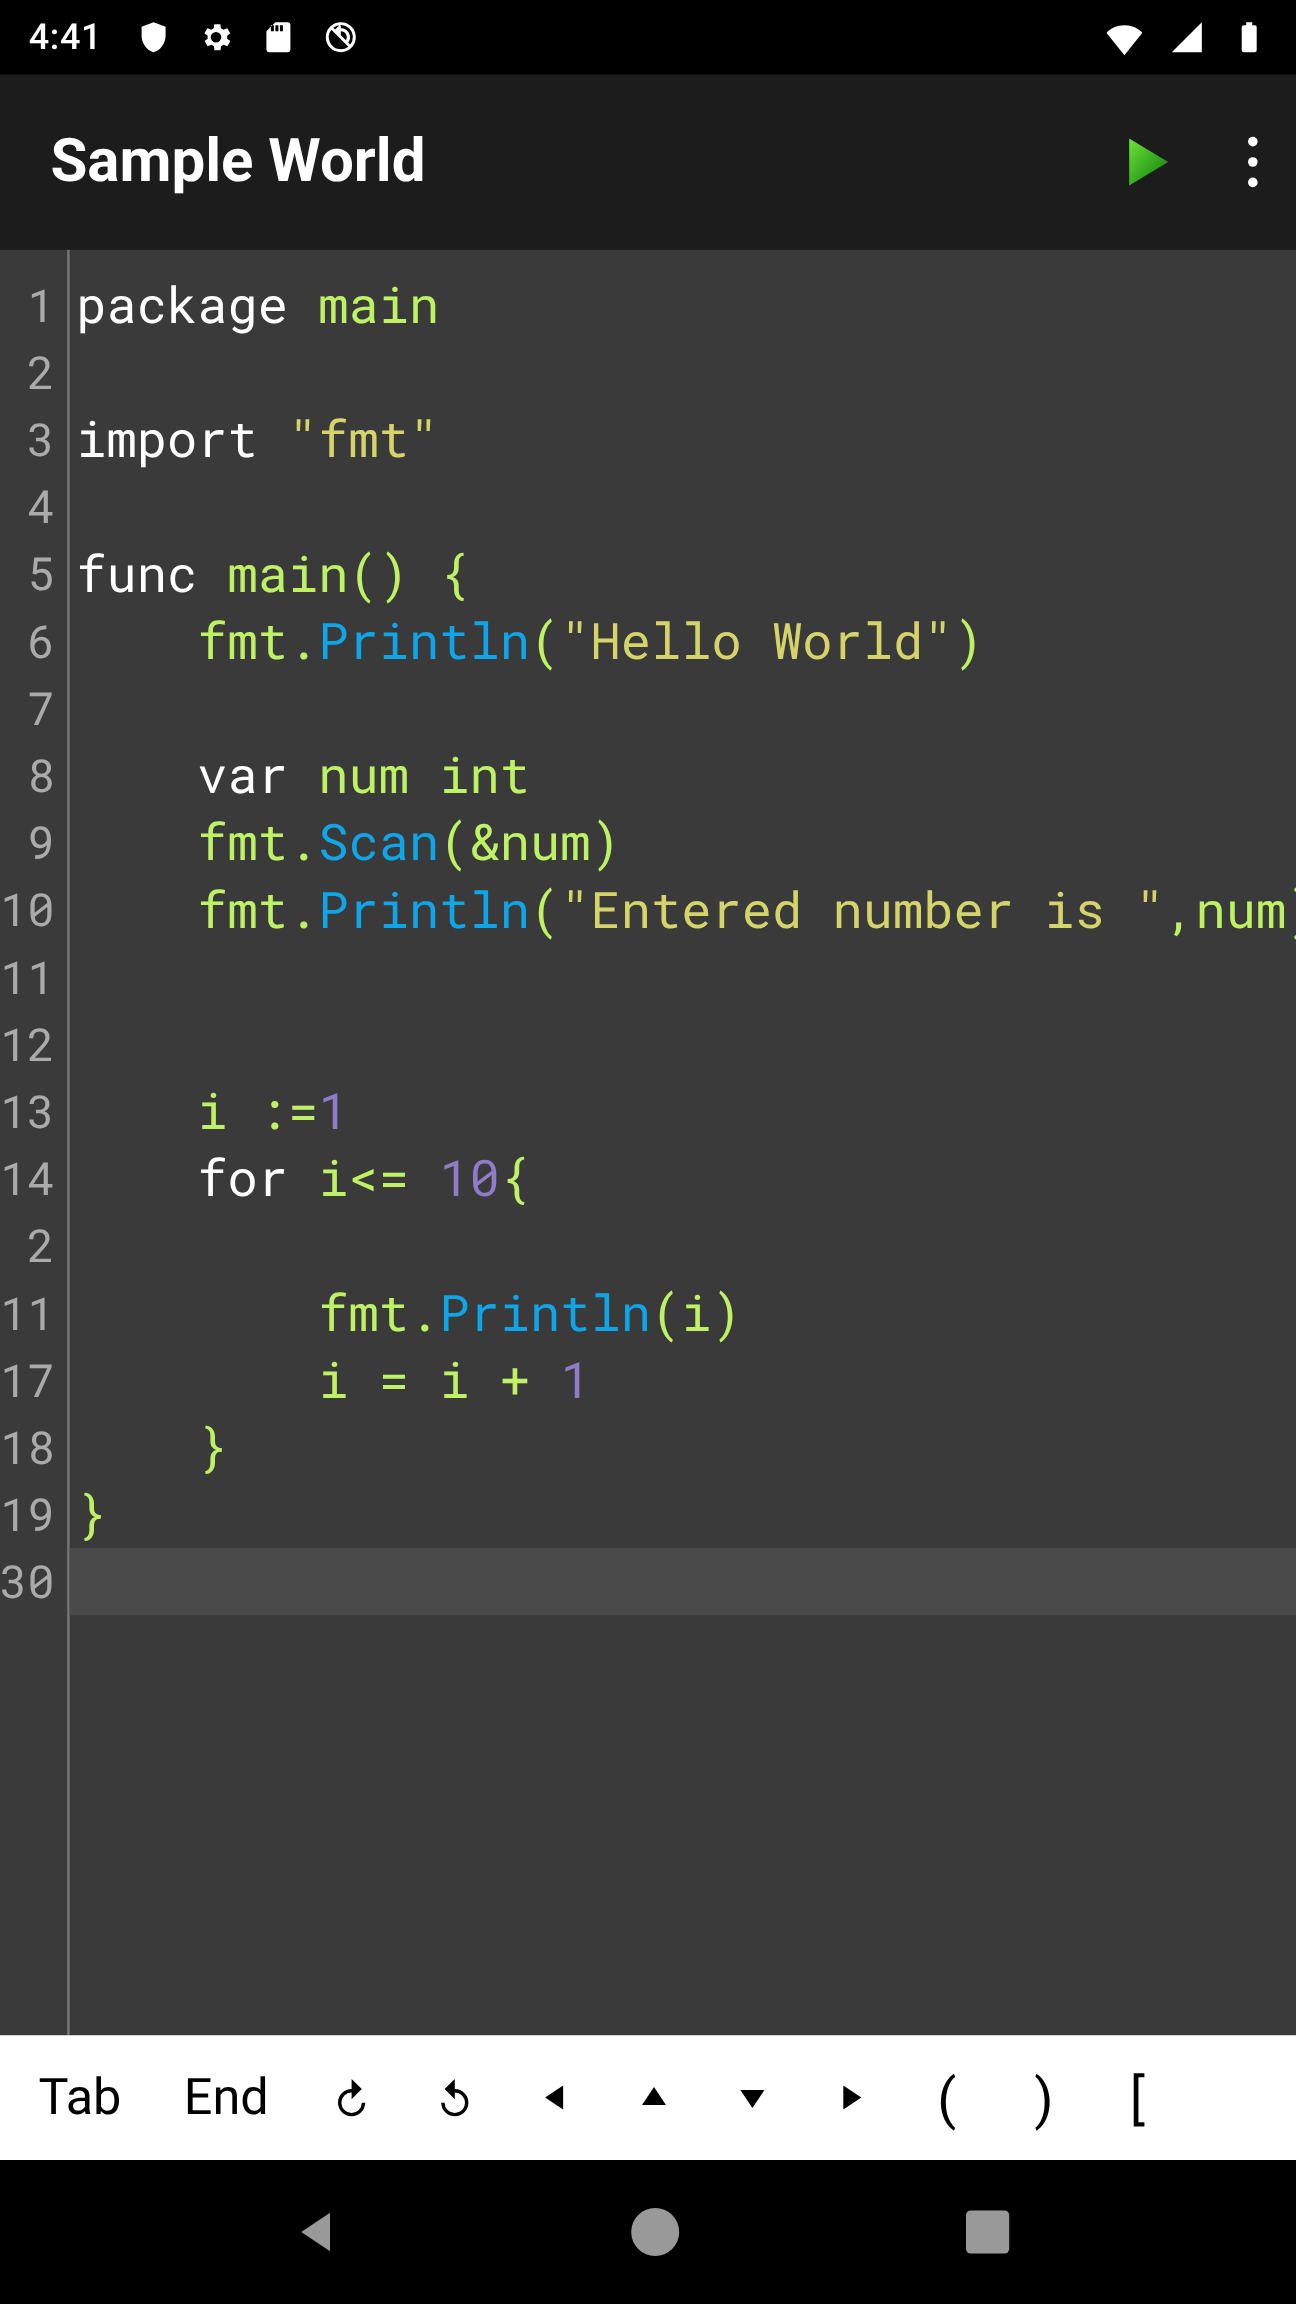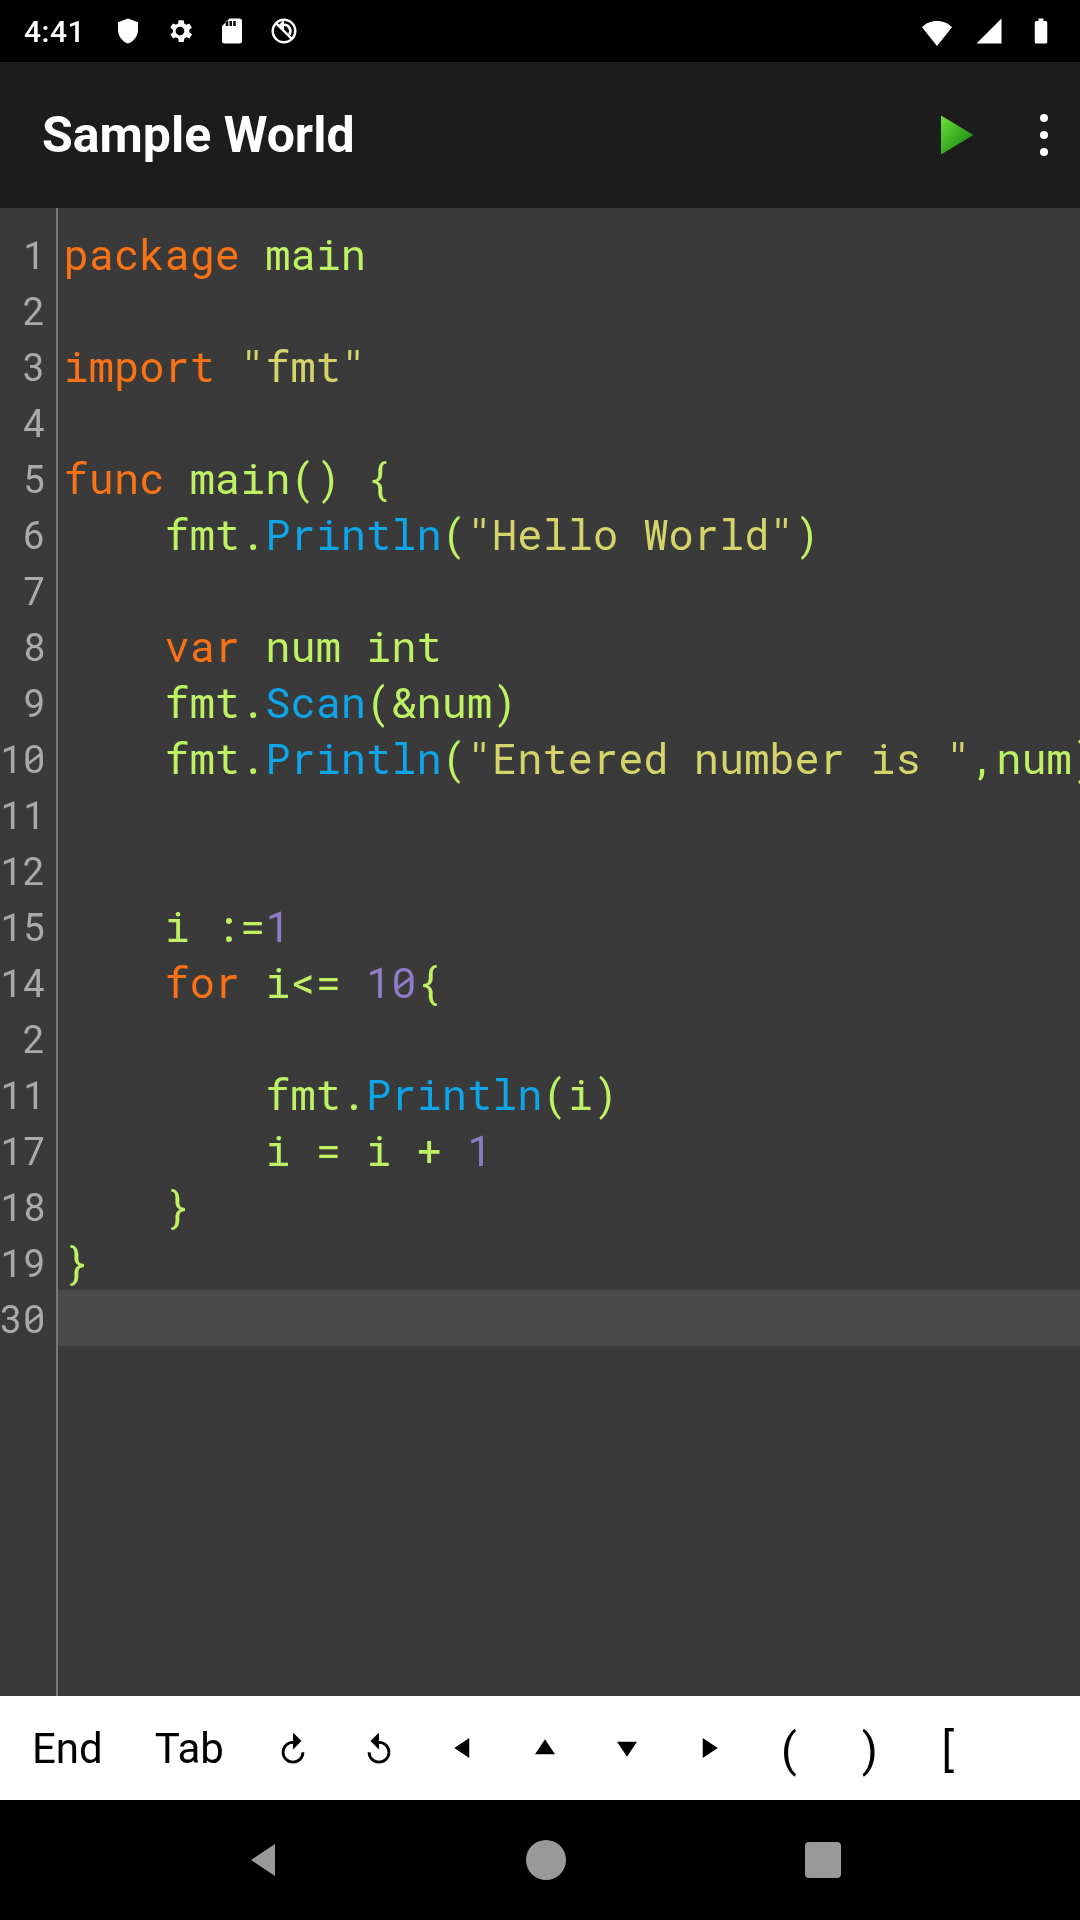--- a/index.html
+++ b/index.html
@@ -68,21 +68,21 @@
     white-space: pre;
   }
   .active-line-bg {
     position:absolute;
     left:0; right:0;
     height:56px;
     background:#4a4a4a;
   }
   .code-wrap { position:relative; flex:1; }
   .code { position:relative; }
-  .kw { color: #f97316; }       
+  .kw { color: #ffffff; }       
   .fn { color: #0ea5e9; }       
   .str { color: #d4d46a; }      
   .num { color: #8f7cc9; }      
   .pln { color: #bef264; }
   
   .key-row {
     height: 104px;
     background: #fff;
     display: flex;
     align-items: center;
@@ -175,38 +175,38 @@
       <div>3</div>
       <div>4</div>
       <div>5</div>
       <div>6</div>
       <div>7</div>
       <div>8</div>
       <div>9</div>
       <div>10</div>
       <div>11</div>
       <div>12</div>
-      <div>15</div>
+      <div>13</div>
       <div>14</div>
       <div>2</div>
       <div>11</div>
       <div>17</div>
       <div>18</div>
       <div>19</div>
       <div>30</div>
     </div>
   <div class="code-wrap">
     <div id="active-line" class="active-line-bg" style="top: 1082px;"></div>
     <div class="code" id="code"><div style="height: 56px;"><span class="kw">package</span><span class="pln"> main</span></div><div style="height: 56px;">&nbsp;</div><div style="height: 56px;"><span class="kw">import</span><span class="pln"> </span><span class="str">"fmt"</span></div><div style="height: 56px;">&nbsp;</div><div style="height: 56px;"><span class="kw">func</span><span class="pln"> main() {</span></div><div style="height: 56px;"><span class="pln">    fmt.</span><span class="fn">Println</span><span class="pln">(</span><span class="str">"Hello World"</span><span class="pln">)</span></div><div style="height: 56px;">&nbsp;</div><div style="height: 56px;"><span class="pln">    </span><span class="kw">var</span><span class="pln"> num int</span></div><div style="height: 56px;"><span class="pln">    fmt.</span><span class="fn">Scan</span><span class="pln">(&amp;num)</span></div><div style="height: 56px;"><span class="pln">    fmt.</span><span class="fn">Println</span><span class="pln">(</span><span class="str">"Entered number is "</span><span class="pln">,num)</span></div><div style="height: 56px;">&nbsp;</div><div style="height: 56px;">&nbsp;</div><div style="height: 56px;"><span class="pln">    i :=</span><span class="num">1</span></div><div style="height: 56px;"><span class="pln">    </span><span class="kw">for</span><span class="pln"> i&lt;= </span><span class="num">10</span><span class="pln">{</span></div><div style="height: 56px;">&nbsp;</div><div style="height: 56px;"><span class="pln">        fmt.</span><span class="fn">Println</span><span class="pln">(i)</span></div><div style="height: 56px;"><span class="pln">        i = i + </span><span class="num">1</span></div><div style="height: 56px;"><span class="pln">    }</span></div><div style="height: 56px;"><span class="pln">}</span></div><div style="height: 56px;">&nbsp;</div></div>
   </div>
 </div>
 
 <div class="key-row">
+  <div class="key txt">Tab</div>
   <div class="key txt">End</div>
-  <div class="key txt">Tab</div>
   <div class="key">
       <svg viewBox="0 0 24 24">
         <path d="M12 5V1L6 7l6 6V9a6 6 0 1 1-6 6H4a8 8 0 1 0 8-8z" transform="scale(-1,1) translate(-24,0)"></path>
       </svg>
     </div>
   <div class="key">
       <svg viewBox="0 0 24 24">
         <path d="M12 5V1L6 7l6 6V9a6 6 0 1 1-6 6H4a8 8 0 1 0 8-8z"></path>
       </svg>
     </div>

